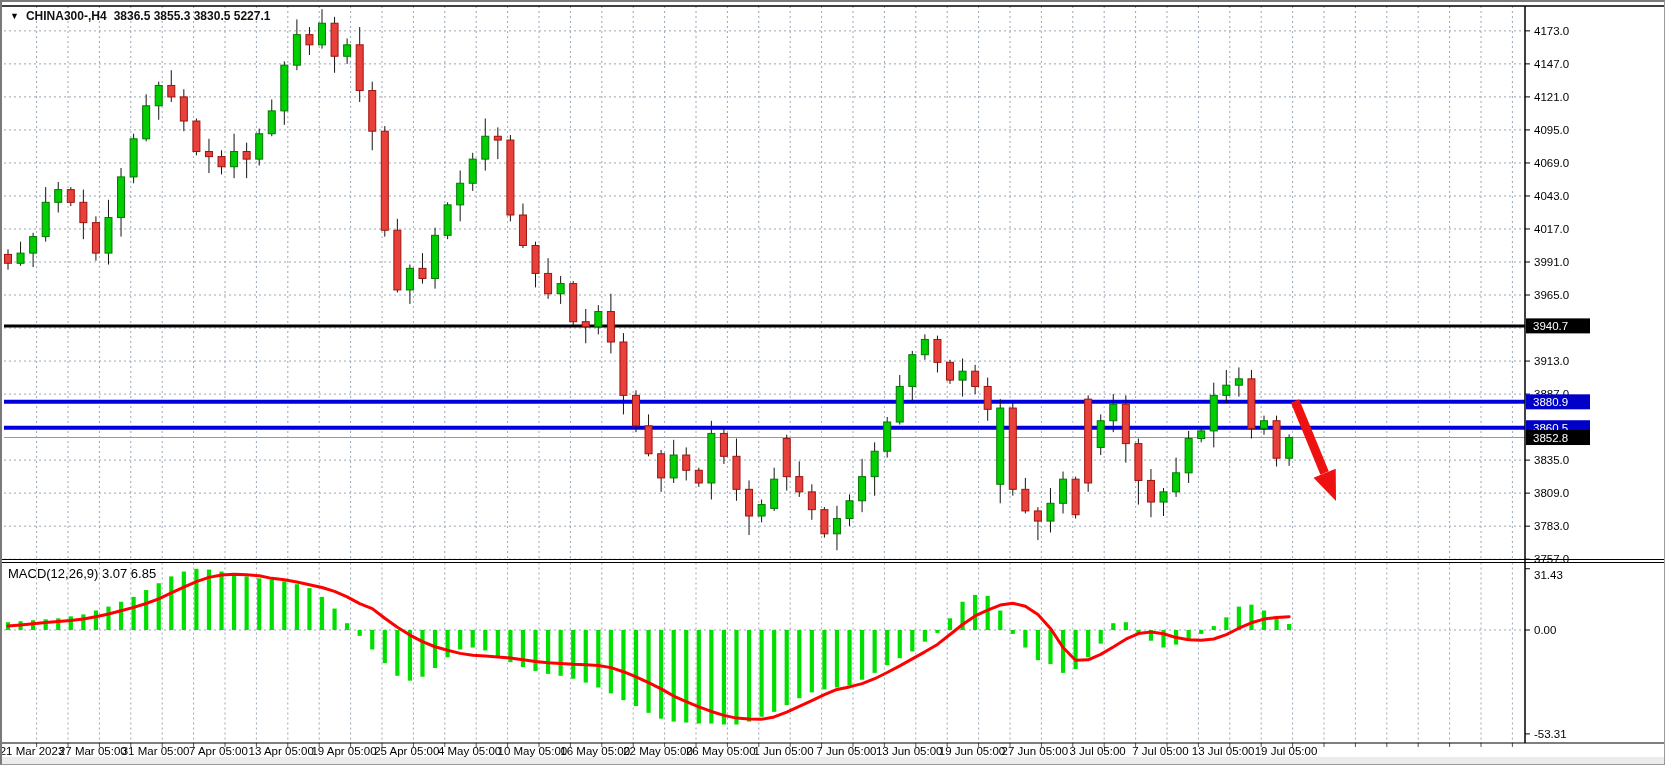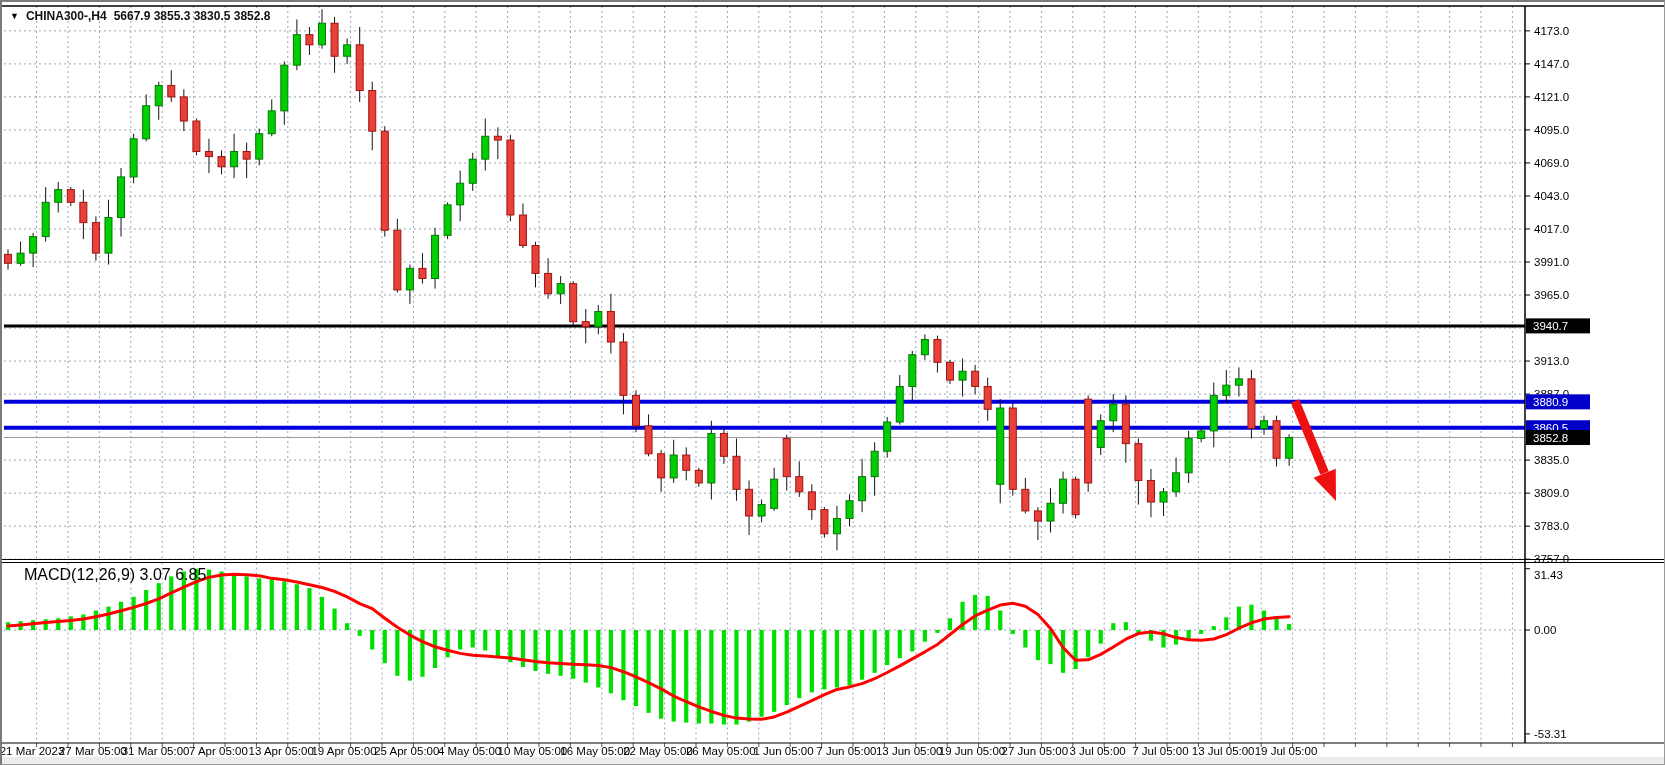--- a/index.html
+++ b/index.html
@@ -12,32 +12,32 @@
   }
   svg{display:block;}
   .title-overlay{
     position:absolute;left:8px;top:7px;z-index:5;
     font-size:12px;font-weight:700;color:#111;white-space:nowrap;
     display:flex;align-items:center;gap:7px;
   }
   .title-overlay .ohlc{font-weight:700;}
   .dd-icon{font-size:9px;line-height:1;color:#000;cursor:pointer;}
   .macd-overlay{
-    position:absolute;left:22px;top:564px;z-index:5;
-    font-size:16px;color:#000;white-space:nowrap;
+    position:absolute;left:6px;top:564px;z-index:5;
+    font-size:13px;color:#000;white-space:nowrap;
   }
 </style>
 </head>
 <body>
 
 <div class="window">
   <div class="title-overlay">
     <span class="dd-icon">▼</span>
     <span>CHINA300-,H4</span>
-    <span class="ohlc">5667.9 3855.3 3830.5 3852.8</span>
+    <span class="ohlc">3836.5 3855.3 3830.5 5227.1</span>
   </div>
   <div class="macd-overlay">
     <span>MACD(12,26,9)</span>
     <span>3.07 6.85</span>
   </div>
   <svg id="chart-svg" width="1662" height="762" viewBox="0 0 1662 762">
       <g>
         <line x1="34.6" y1="4" x2="34.6" y2="557.5" stroke="#98A6B5" stroke-width="1" stroke-dasharray="2,3"></line>
         <line x1="34.6" y1="560.5" x2="34.6" y2="741" stroke="#98A6B5" stroke-width="1" stroke-dasharray="2,3"></line>
         <line x1="34.6" y1="741" x2="34.6" y2="745" stroke="#555" stroke-width="1"></line>

